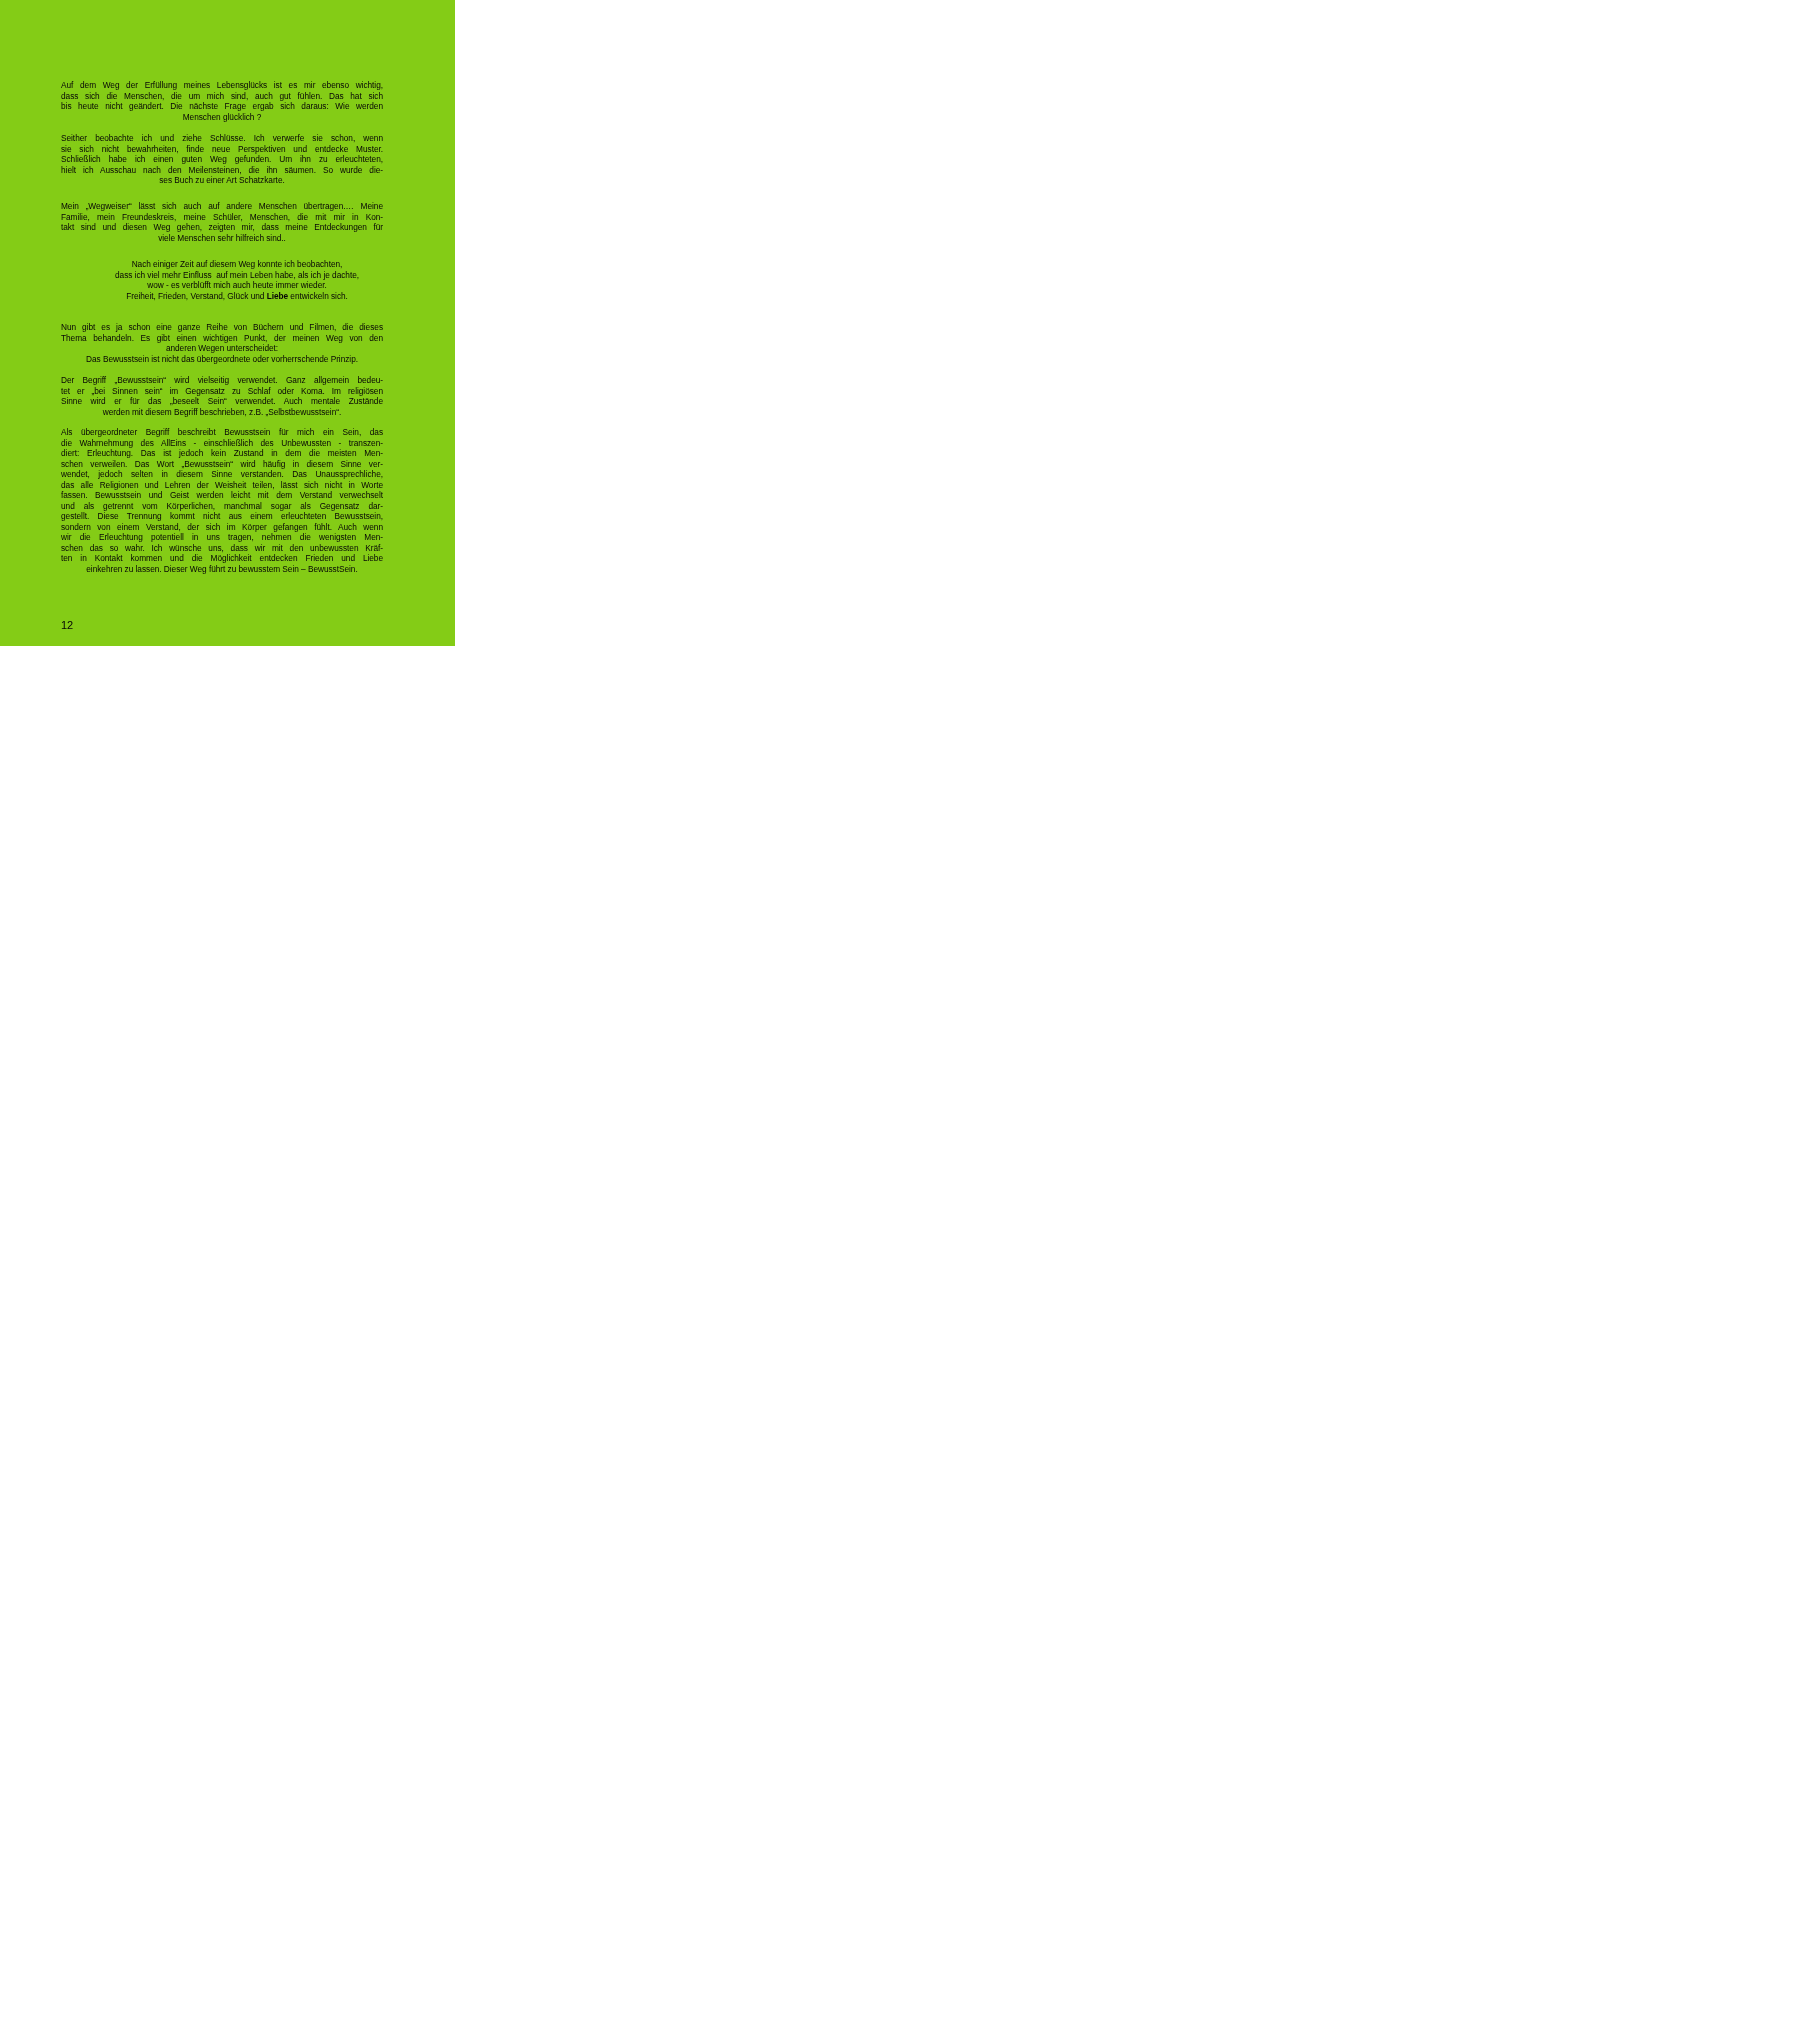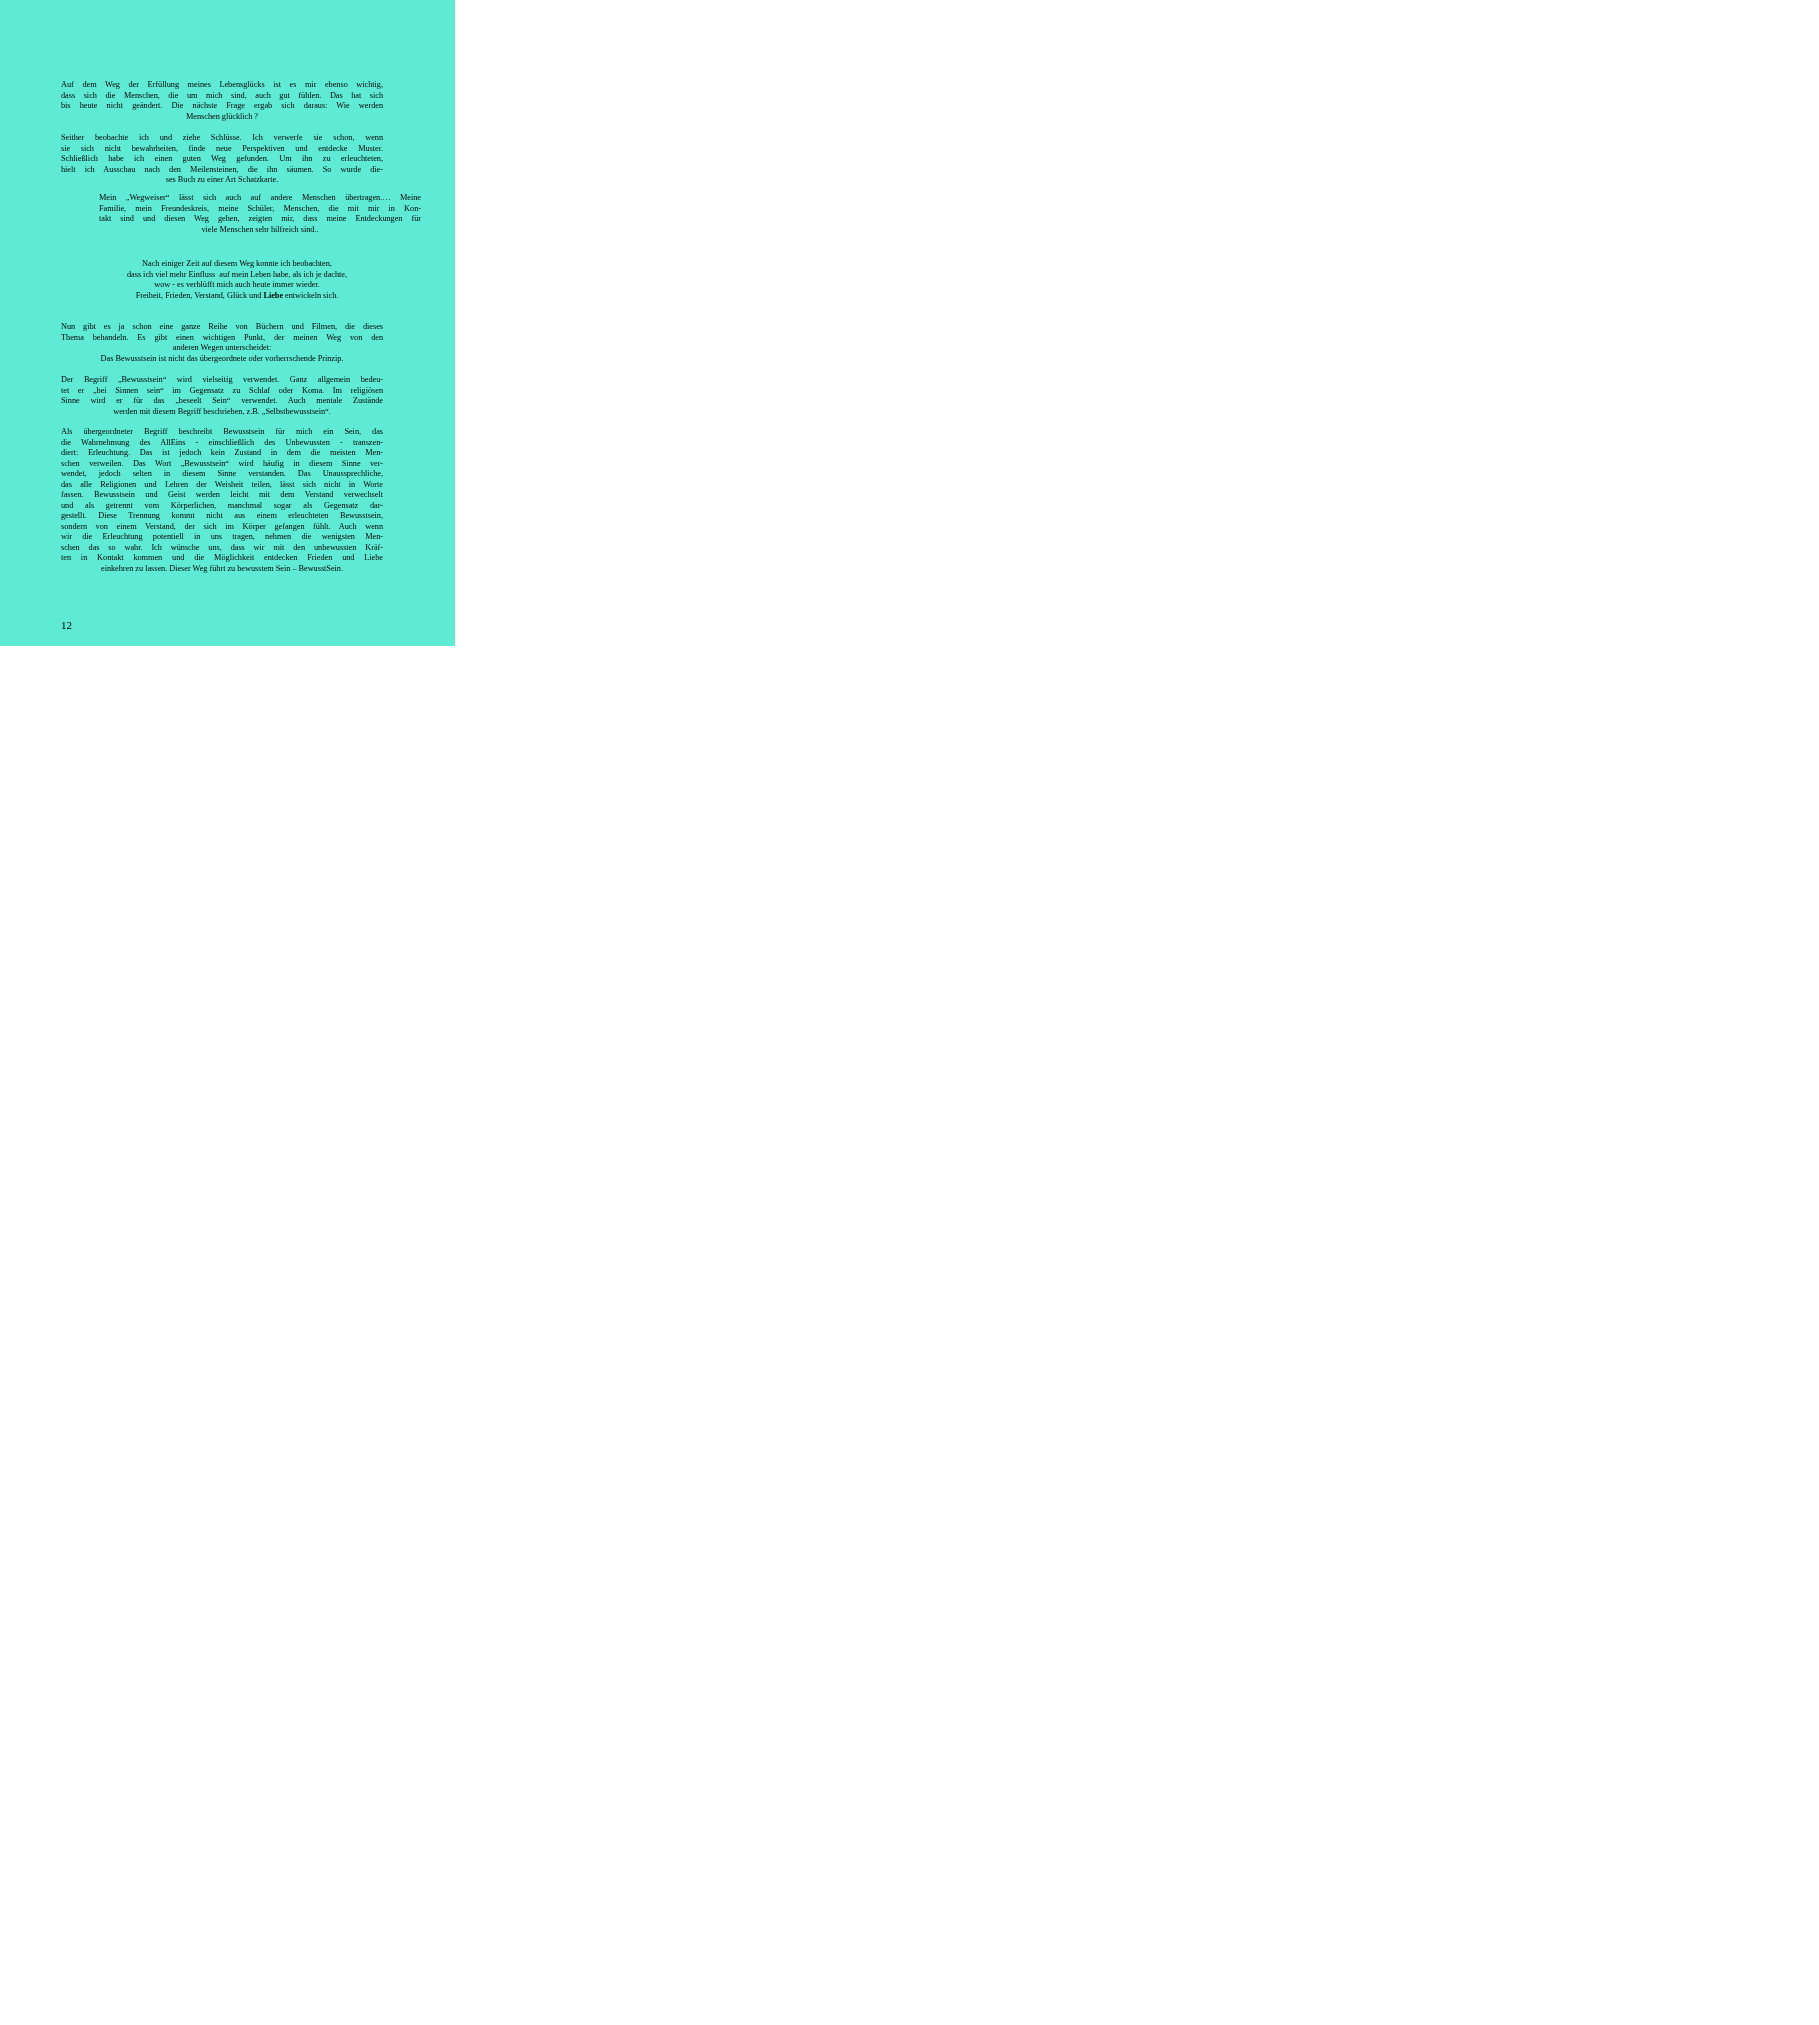--- a/index.html
+++ b/index.html
@@ -4,23 +4,23 @@
 <style>
   html, body {
     margin: 0;
     padding: 0;
     background: #ffffff;
   }
   .page {
     position: relative;
     width: 455px;
     height: 646px;
-    background: #5eead4;
+    background: #84cc16;
     overflow: hidden;
-    font-family: Liberation Serif, serif;
+    font-family: Liberation Sans, sans-serif;
     color: #060606;
     letter-spacing: -0.04px;
   }
   .para {
     position: absolute;
     left: 61px;
     width: 322px;
     font-size: 8.3px;
   }
   .pline {
@@ -33,21 +33,21 @@
     text-align: justify;
     text-align-last: justify;
     text-justify: inter-word;
   }
   .quote {
     left: 91px;
     width: 292px;
   }
   #p1 { top: 80px; }
   #p2 { top: 133px; }
-  #p3 { top: 193px; margin-left: 38px; }
+  #p3 { top: 201px; }
   #quote { top: 259px; }
   #p4 { top: 322px; }
   #p5 { top: 375px; }
   #p6 { top: 427px; }
   .pagenum {
     position: absolute;
     left: 61px;
     top: 620px;
     font-size: 11px;
     line-height: 10.5px;

